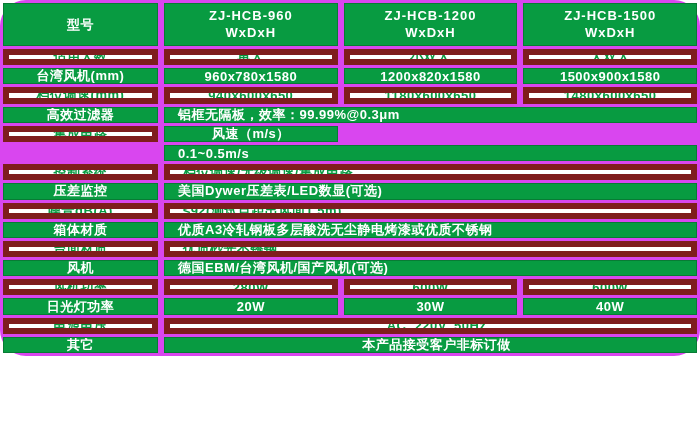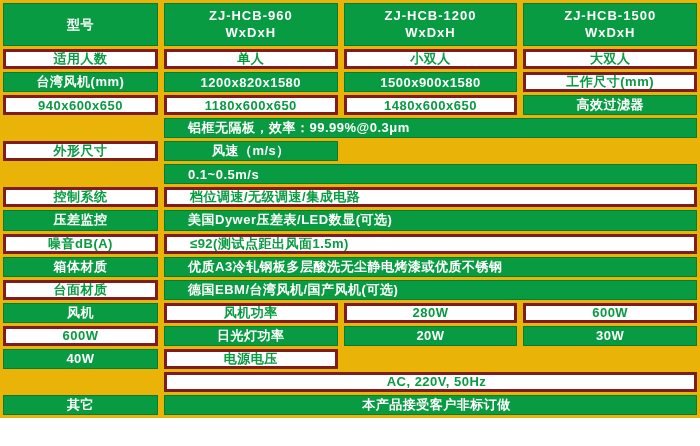--- a/index.html
+++ b/index.html
@@ -1,34 +1,35 @@
 <!DOCTYPE html>
 <html><head>
 <meta charset="utf-8">
 <style>
   html,body { margin:0; padding:0; background:#ffffff; }
   .wrap {
-    width:700px; height:418px; box-sizing:border-box;
-    background:#eab308; padding:3px;
+    width:700px; height:356px; box-sizing:border-box;
+    background:#d946ef; padding:3px;
     font-family:"Liberation Sans","DejaVu Sans",sans-serif;
+    border-radius:26px;
   }
   .grid {
     display:grid; width:100%; height:100%; box-sizing:border-box;
     grid-template-columns:155px 1fr 1fr 1fr;
     grid-template-rows:43px repeat(16, 1fr);
     column-gap:6px; row-gap:3px;
   }
   .cell {
     display:flex; align-items:center; justify-content:center;
     box-sizing:border-box; font-size:13px; font-weight:bold;
     letter-spacing:0.5px; white-space:nowrap; overflow:hidden;
   }
   .g { background:#089b41; color:#ffffff; border:1px solid #077c34; }
-  .w { background:#ffffff; color:#089b41; border:3px solid #7f1d1d; }
-  .span3 { grid-column:2 / 5; justify-content:flex-start; padding-left:23px; }
+  .w { background:#ffffff; color:#089b41; border:6px solid #7f1d1d; }
+  .span3 { grid-column:2 / 5; justify-content:flex-start; padding-left:13px; }
   .span3.center { justify-content:center; padding-left:12px; }
   .hdr { flex-direction:column; line-height:1.3; letter-spacing:1px; }
 </style>
 </head>
 <body>
 
 <div class="wrap">
   <div class="grid">
 
     <div class="cell g">型号</div>
@@ -44,52 +45,54 @@
       <div>ZJ-HCB-1500</div>
       <div>WxDxH</div>
     </div>
 
     <div class="cell w">适用人数</div>
     <div class="cell w">单人</div>
     <div class="cell w">小双人</div>
     <div class="cell w">大双人</div>
 
     <div class="cell g">台湾风机(mm)</div>
+    <div class="cell g">960x780x1580</div>
     <div class="cell g">1200x820x1580</div>
     <div class="cell g">1500x900x1580</div>
 
-    <div class="cell w">工作尺寸(mm)</div>
+    <div class="cell w">档位调速(mm)</div>
     <div class="cell w">940x600x650</div>
     <div class="cell w">1180x600x650</div>
     <div class="cell w">1480x600x650</div>
 
     <div class="cell g">高效过滤器</div>
     <div class="cell g span3">铝框无隔板，效率：99.99%@0.3μm</div>
 
-    <div class="cell w">外形尺寸</div>
+    <div class="cell w">集成电路</div>
 
     <div class="cell g">风速（m/s）</div>
     <div class="cell g span3">0.1~0.5m/s</div>
 
     <div class="cell w">控制系统</div>
     <div class="cell w span3">档位调速/无级调速/集成电路</div>
 
     <div class="cell g">压差监控</div>
     <div class="cell g span3">美国Dywer压差表/LED数显(可选)</div>
 
     <div class="cell w">噪音dB(A)</div>
     <div class="cell w span3">≤92(测试点距出风面1.5m)</div>
 
     <div class="cell g">箱体材质</div>
     <div class="cell g span3">优质A3冷轧钢板多层酸洗无尘静电烤漆或优质不锈钢</div>
 
     <div class="cell w">台面材质</div>
+    <div class="cell w span3">优质砂光不锈钢</div>
 
+    <div class="cell g">风机</div>
     <div class="cell g span3">德国EBM/台湾风机/国产风机(可选)</div>
-    <div class="cell g">风机</div>
 
     <div class="cell w">风机功率</div>
     <div class="cell w">280W</div>
     <div class="cell w">600W</div>
     <div class="cell w">600W</div>
 
     <div class="cell g">日光灯功率</div>
     <div class="cell g">20W</div>
     <div class="cell g">30W</div>
     <div class="cell g">40W</div>

